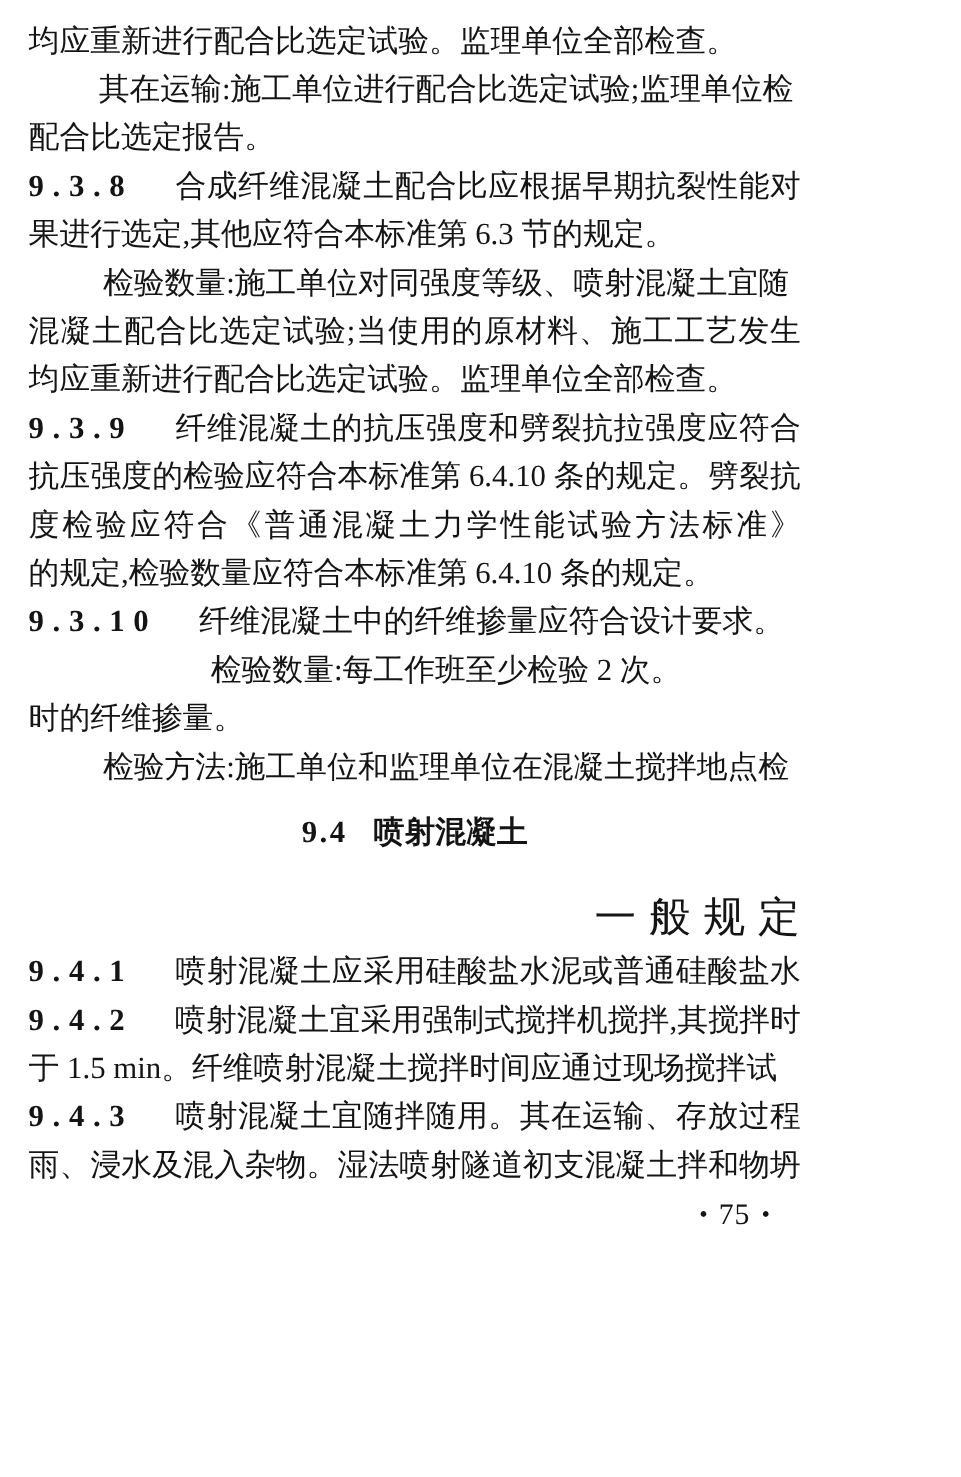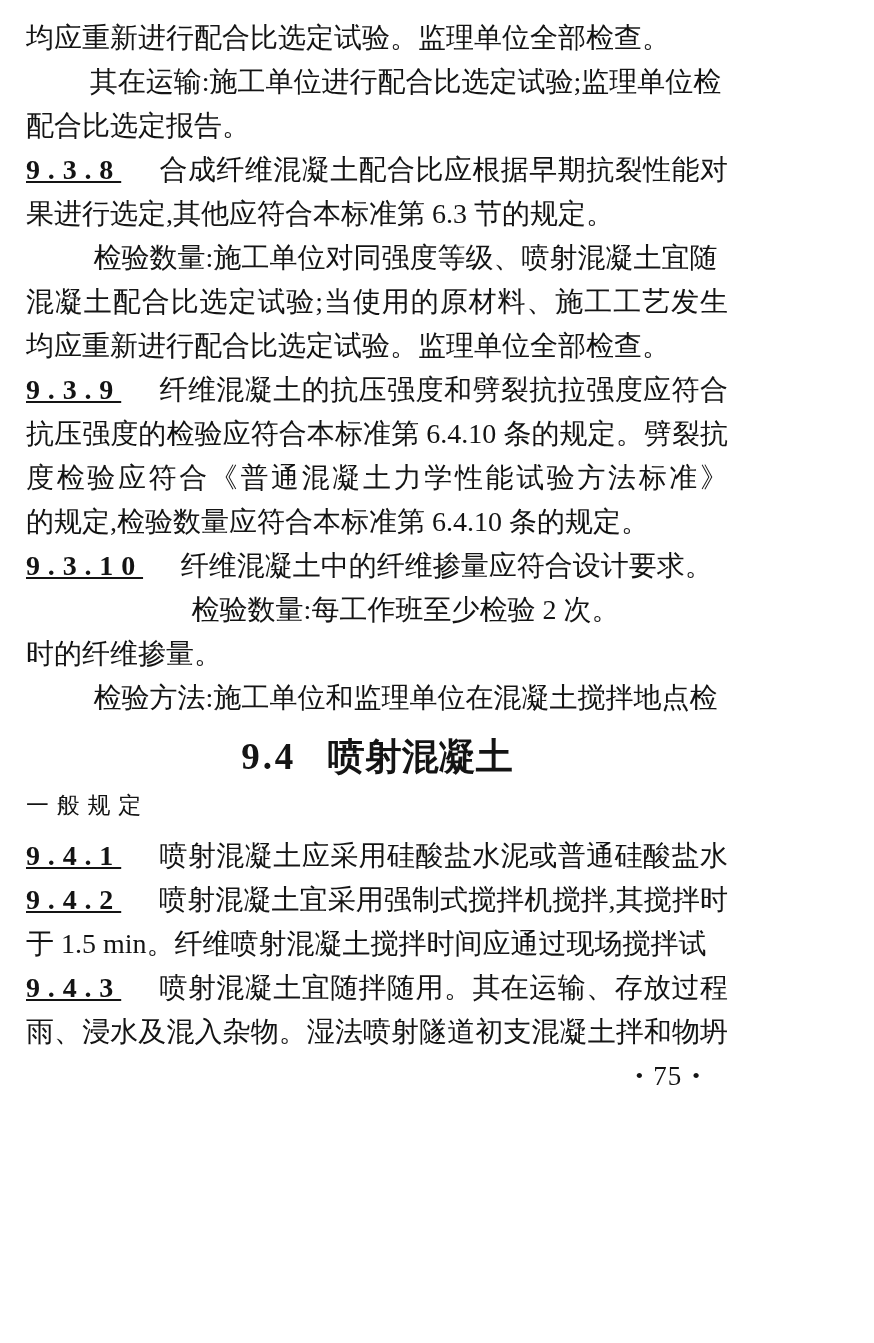--- a/index.html
+++ b/index.html
@@ -35,42 +35,41 @@
   }
   .line.indent {
     text-indent: 57px;
     text-align: center;
   }
   .num {
     font-weight: bold;
     letter-spacing: 0.28em;
     margin-right: 1.35em;
     font-style: normal;
-    text-decoration: underline;
   }
   .section-heading {
     text-align: center;
     font-weight: bold;
-    font-size: 37px;
+    font-size: 28px;
     line-height: 46px;
     height: 46px;
     margin: 14px 0 0 0;
     overflow: hidden;
   }
   .section-heading .sec-num {
     margin-right: 0.85em;
     letter-spacing: 0.08em;
   }
   .sub-heading {
-    text-align: left;
+    text-align: right;
     font-weight: normal;
-    font-size: 23px;
+    font-size: 38px;
     line-height: 44px;
     height: 44px;
-    margin: 4px 0 6px 0;
+    margin: 32px 0 6px 0;
     letter-spacing: 1px;
     overflow: hidden;
   }
   .page-footer {
     text-align: right;
     padding-right: 28px;
     font-size: 27px;
     line-height: 40px;
     margin-top: 2px;
   }

